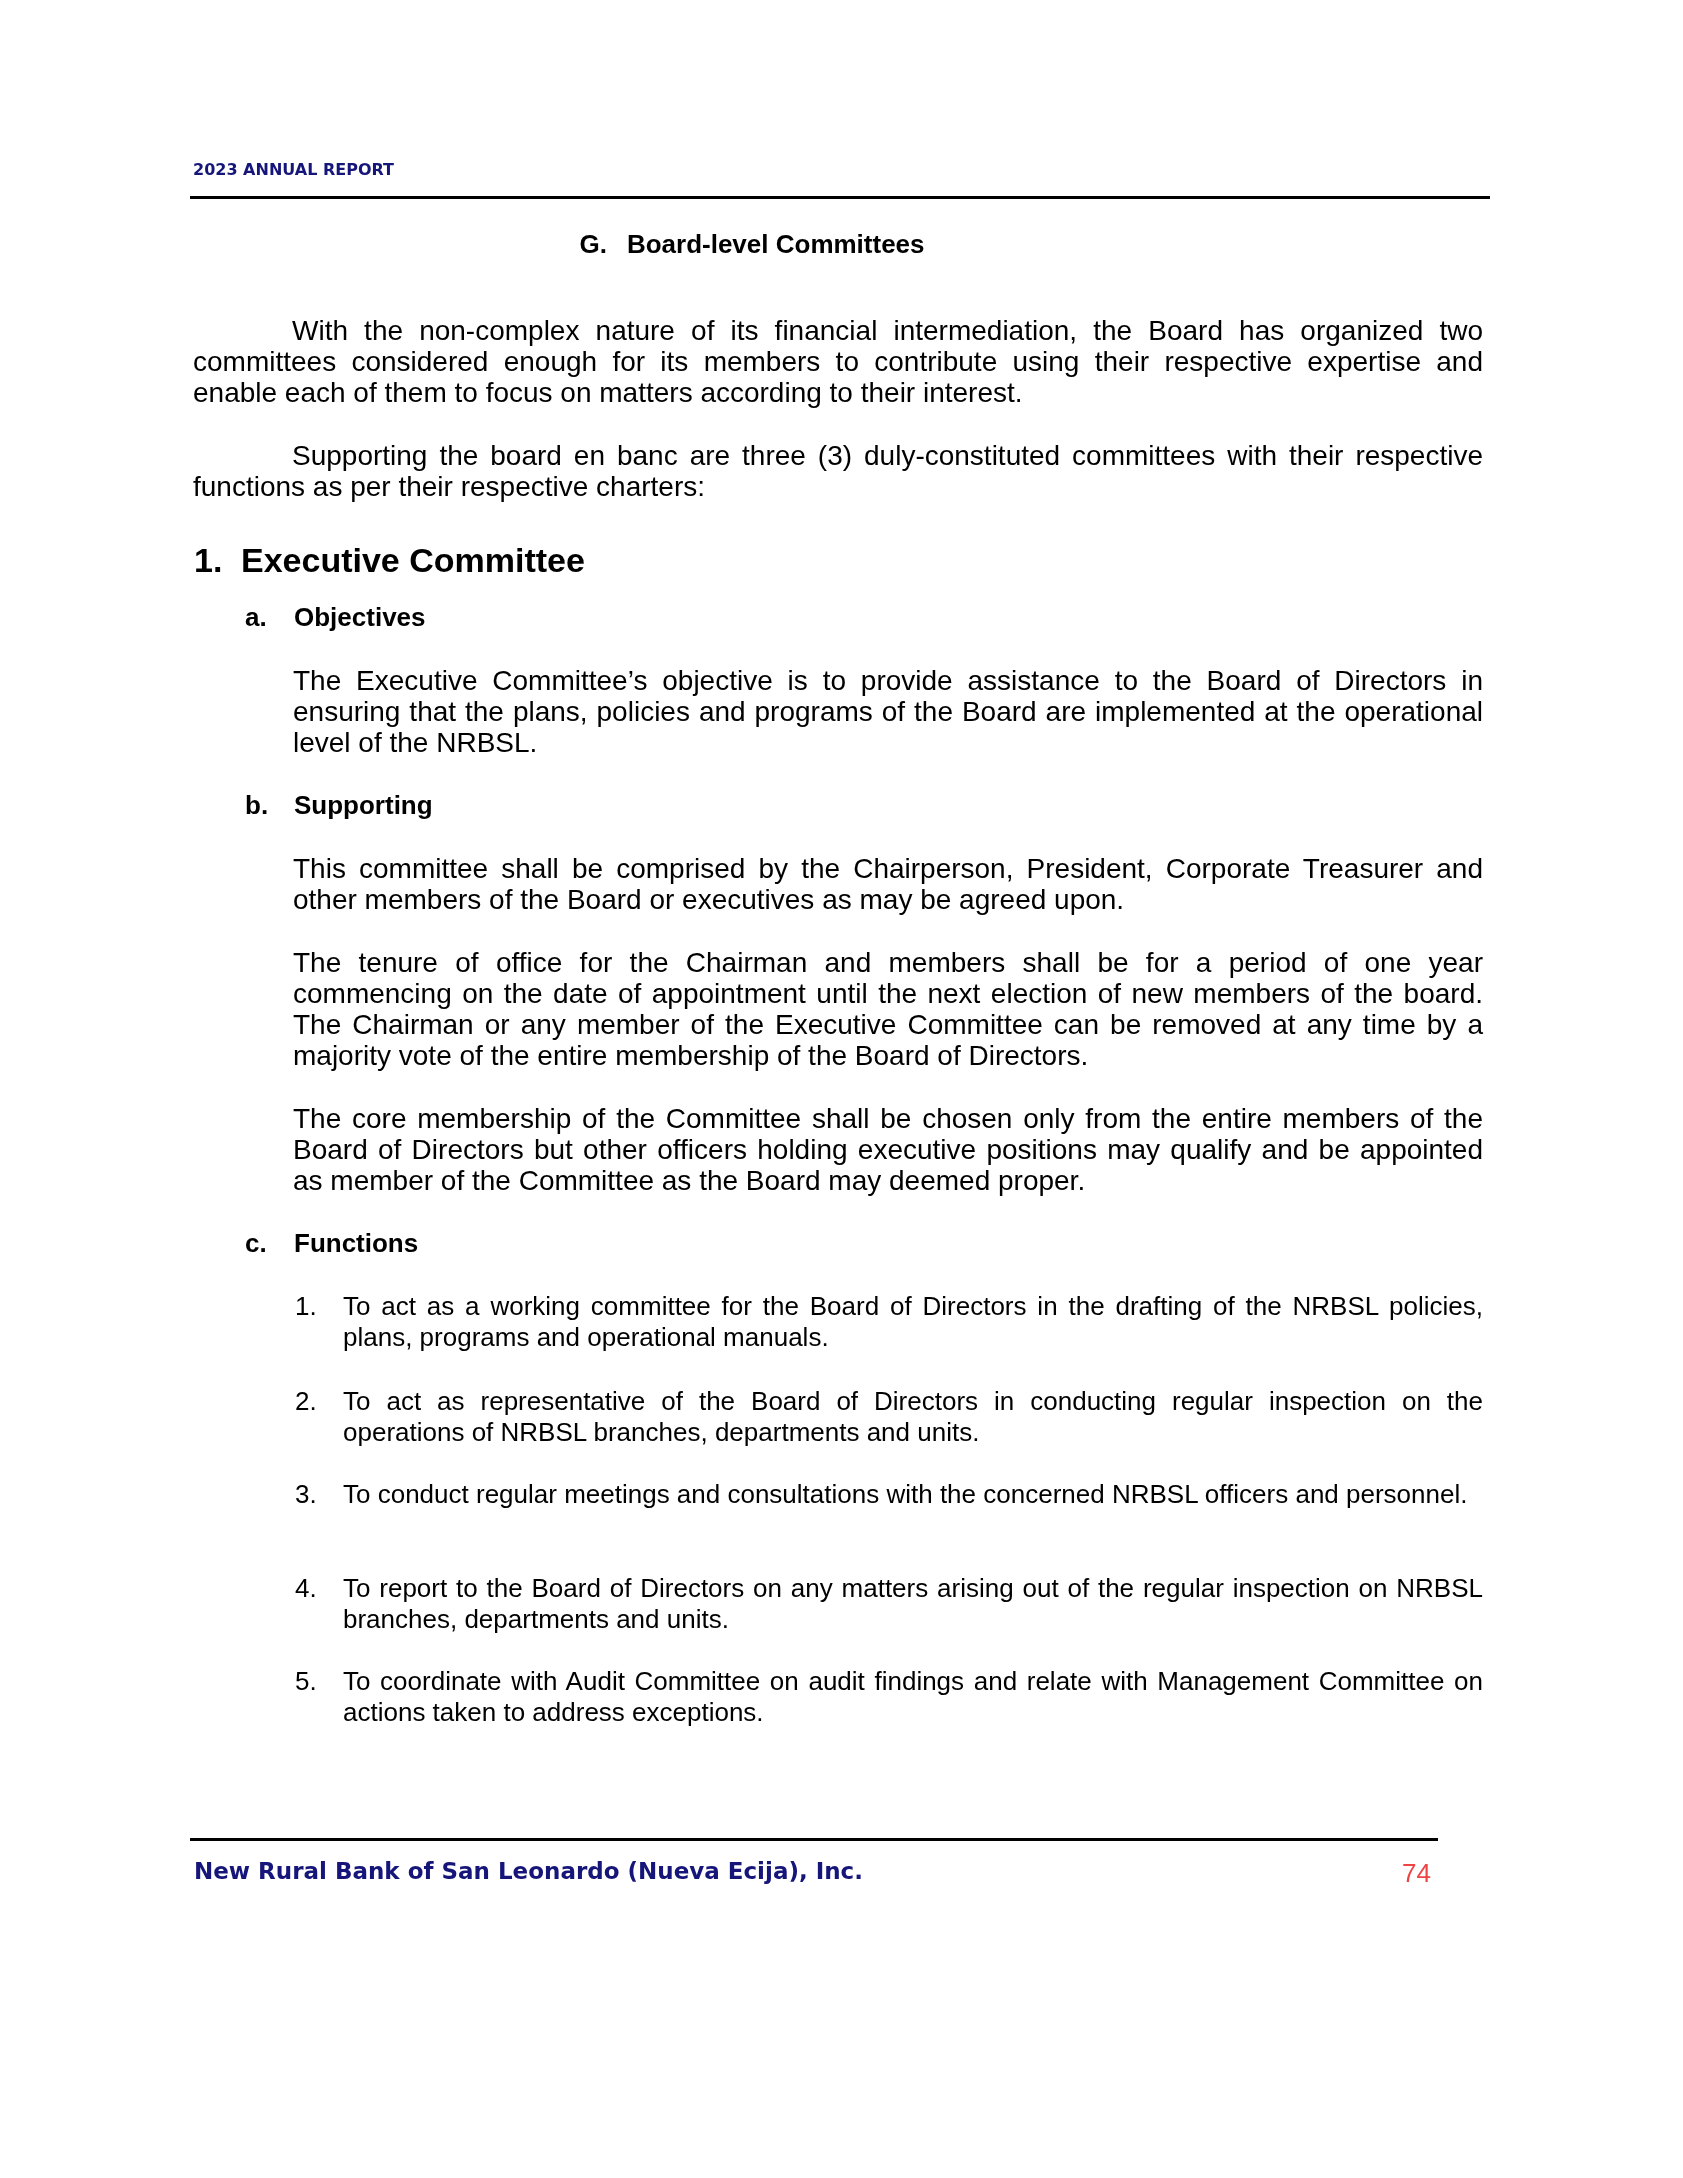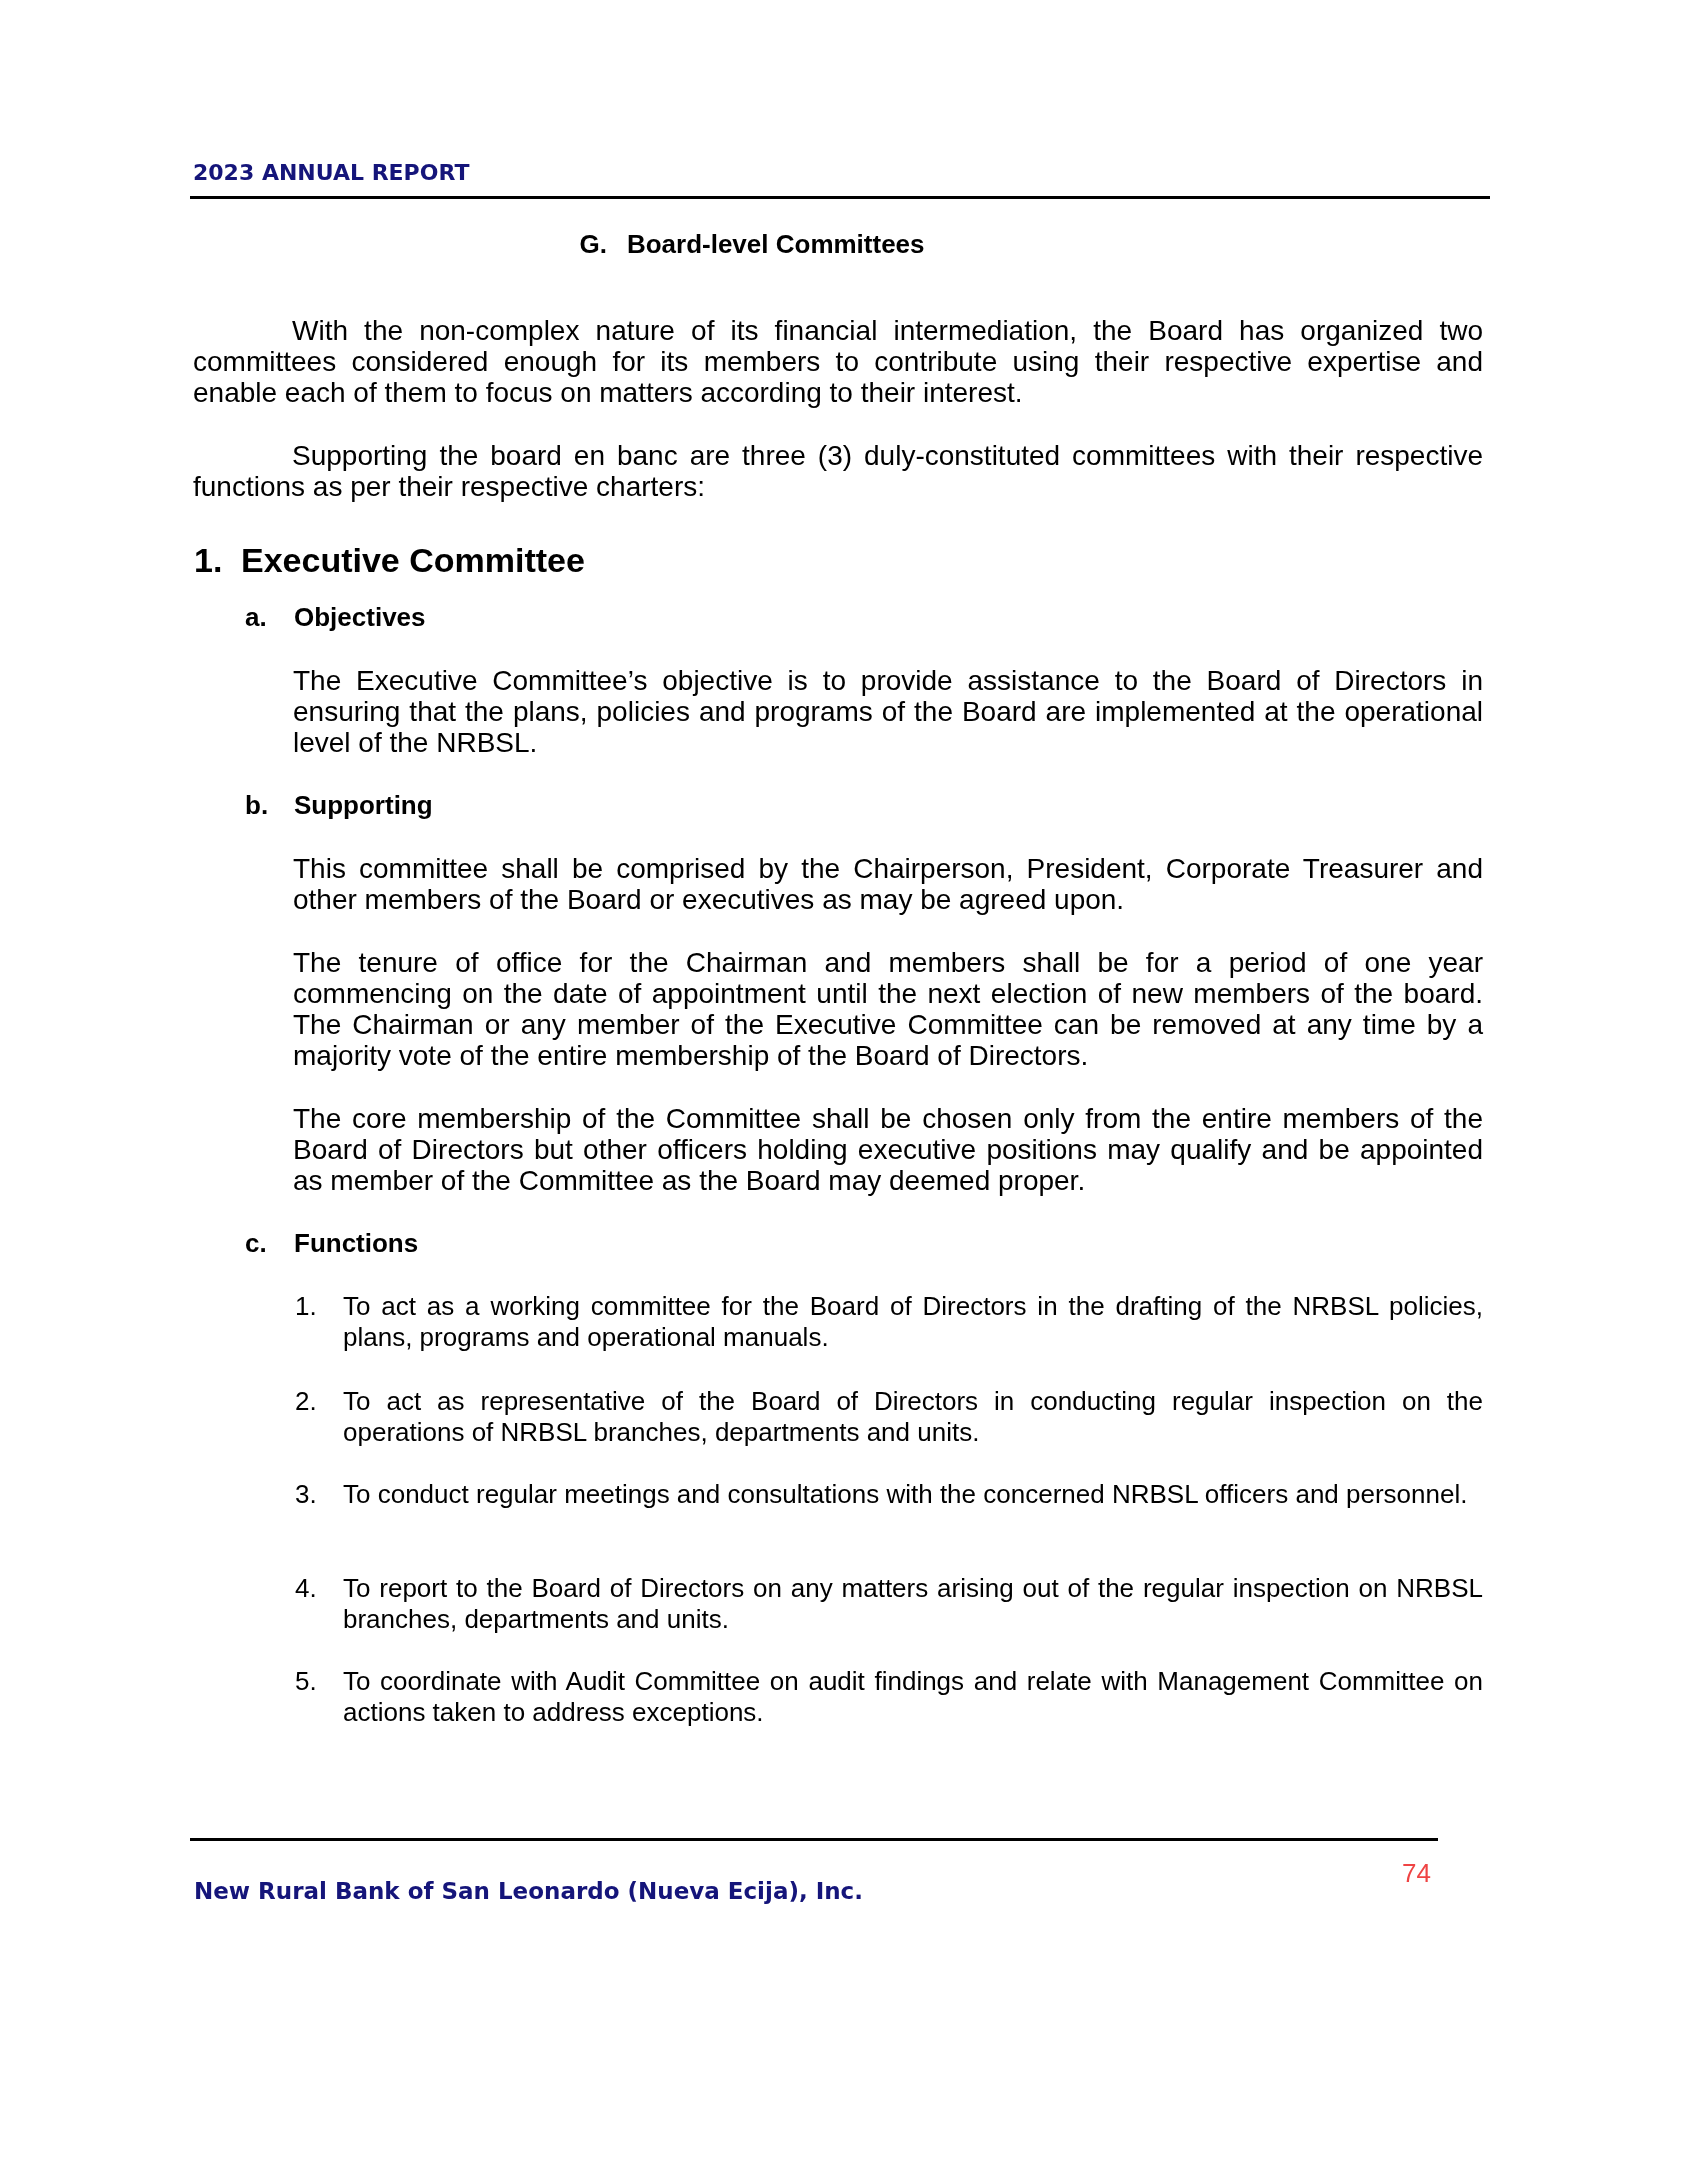--- a/index.html
+++ b/index.html
@@ -1,37 +1,37 @@
 <!DOCTYPE html>
 <html><head>
 <meta charset="utf-8">
 <style>
   html, body { margin:0; padding:0; background:#ffffff; }
   body { width:1683px; height:2178px; position:relative; overflow:hidden;
          font-family:"Liberation Sans", sans-serif; color:#000; }
   .abs { position:absolute; }
   .hdr-title { left:193px; top:160px; font-family:"DejaVu Sans", sans-serif; font-weight:bold;
-               font-size:22px; color:#15157a; letter-spacing:0px; }
+               font-size:16px; color:#15157a; letter-spacing:0px; }
   .hdr-rule { left:190px; top:196px; width:1300px; height:3px; background:#000; }
   .sec-title { left:0; width:1504px; top:229px; text-align:center; font-weight:bold; font-size:26px; }
   .sec-title .letter { display:inline-block; margin-right:20px; }
   .para { font-size:28px; line-height:31px; text-align:justify; text-align-last:left; }
   .p-main { left:193px; width:1290px; }
   .p-sub { left:293px; width:1190px; }
   .indent { text-indent:99px; }
   .h1 { left:194px; font-weight:bold; font-size:34px; }
   .h1 .num { display:inline-block; width:47px; }
   .h2 { left:245px; font-weight:bold; font-size:26px; }
   .h2 .num { display:inline-block; width:49px; }
   .li { left:295px; width:1188px; font-size:26px; line-height:31px; }
   .li .num { position:absolute; left:0; top:0; }
   .li .txt { margin-left:48px; text-align:justify; text-align-last:left; }
   .ftr-rule { left:190px; top:1838px; width:1248px; height:3px; background:#000; }
   .ftr-text { left:194px; top:1858px; font-family:"DejaVu Sans", sans-serif; font-weight:bold;
-              font-size:23px; color:#15157a;margin-top:20px; }
+              font-size:23px; color:#15157a; }
   .ftr-page { left:1402px; top:1858px; font-size:26px; color:#ef4444; }
 </style>
 </head>
 <body>
 
 <div class="abs hdr-title">2023 ANNUAL REPORT</div>
 <div class="abs hdr-rule"></div>
 
 <div class="abs sec-title">
   <span class="letter">G.</span><span>Board-level Committees</span>

